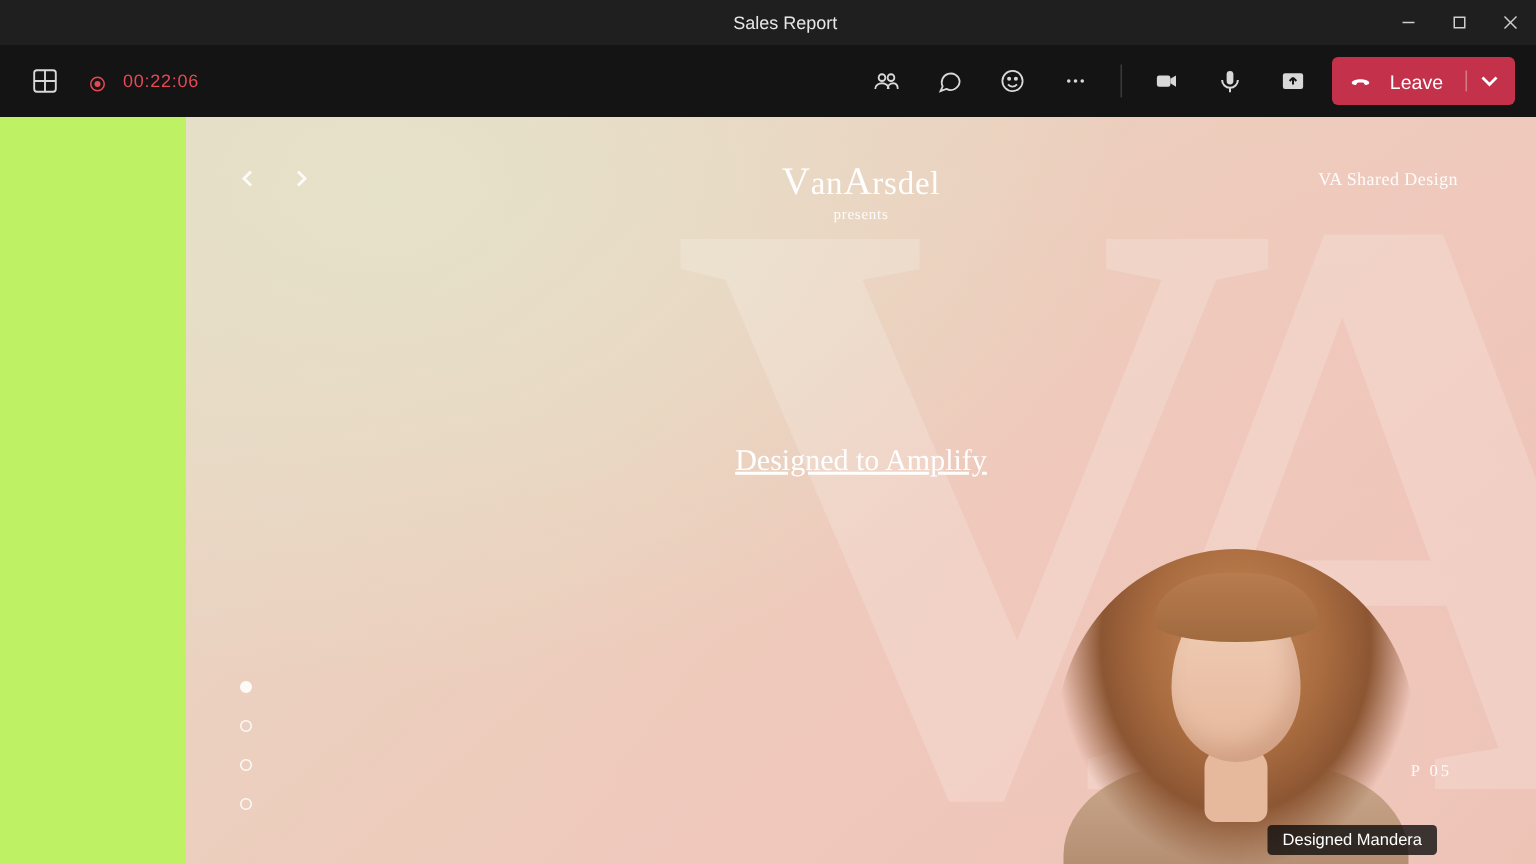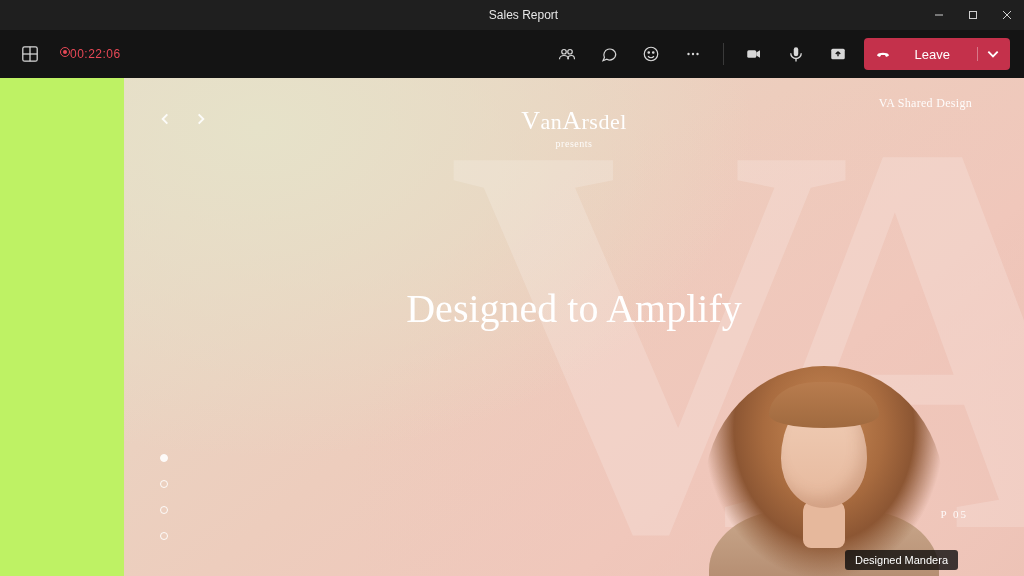--- a/index.html
+++ b/index.html
@@ -49,21 +49,21 @@
     .timer { color:#e74856; font-variant-numeric: tabular-nums; letter-spacing: .5px; }
     .vdiv { width:1px; height:22px; background:#3a3a3a; margin: 0 4px; }
 
     .leave-btn {
       height: 32px;
       background: #c4314b;
       color: #fff;
       border-radius: 4px;
       display: flex; align-items: center;
       padding: 0 10px 0 12px;
-      gap: 25px;
+      gap: 13px;
       font-size: 13px;
     }
     .leave-btn .chev { border-left:1px solid rgba(255,255,255,.35); padding-left:8px; margin-left:2px; display:flex; align-items:center;}
     .leave-btn svg { width:14px; height:14px; }
 
     
     .stage-wrap { position: relative; height: calc(576px - 30px - 48px); background:#bef264; display:flex; justify-content:flex-end; }
     .stage {
       width: 900px;
       height: 100%;
@@ -95,36 +95,36 @@
 
     .brand {
       position:absolute; top:28px; left:50%; transform:translateX(-50%);
       text-align:center; font-family: Georgia, 'Times New Roman', serif;
     }
     .brand .logo { font-size:22px; letter-spacing:.5px; }
     .brand .logo .cap { font-size:26px; }
     .brand .sub { font-size:10px; opacity:.9; margin-top:2px; letter-spacing:.5px;}
 
     .corner-label {
-      position:absolute; top:18px; right:52px;
+      position:absolute; top:34px; right:52px;
       font-family: Georgia, serif; font-size:12px; letter-spacing:.3px; opacity:.95;
     }
 
     .hero {
       position:absolute; left:50%; top:44%; transform:translate(-50%,-50%);
       text-align:center; width: 90%;
       font-family: Georgia, 'Times New Roman', serif;
     }
     .hero h1 {
       font-weight:400; font-size:62px; letter-spacing:22px;
       text-transform: uppercase;
       white-space: nowrap;
     }
     .hero h2 {
-      font-weight:400; font-size:40px; margin-top:22px; font-style: normal;
+      font-weight:400; font-size:20px; margin-top:22px; font-style: normal; text-decoration: underline;
     }
 
     .dots { position:absolute; left:36px; bottom:36px; display:flex; flex-direction:column; gap:18px; }
     .dot { width:8px; height:8px; border:1.5px solid #fff; border-radius:50%; opacity:.9; }
     .dot.active { background:#fff; }
 
     .pageno { position:absolute; right:56px; bottom:56px; font-family: Georgia, serif; font-size:11px; letter-spacing:2px; opacity:.9;}
 
     
     .presenter {
@@ -199,21 +199,21 @@
 
 <div class="toolbar">
   <div class="tb-left">
     <div class="icon-btn">
       <svg viewBox="0 0 20 20" fill="none" stroke="currentColor" stroke-width="1.4">
         <rect x="2" y="2" width="16" height="16" rx="2"></rect>
           <line x1="10" y1="2" x2="10" y2="18"></line>
           <line x1="2" y1="10" x2="18" y2="10"></line>
       </svg>
     </div>
-    <div style="display:flex;align-items:flex-start;gap:0;">
+    <div style="display:flex;align-items:flex-end;gap:12px;">
       <span class="rec-dot"></span>
       <span class="timer">00:22:06</span>
     </div>
   </div>
 
   <div class="tb-right">
     <div class="icon-btn">
       <svg viewBox="0 0 24 24" fill="none" stroke="currentColor" stroke-width="1.6">
         <circle cx="8" cy="9" r="3"></circle>
           <circle cx="16" cy="9" r="3"></circle>

